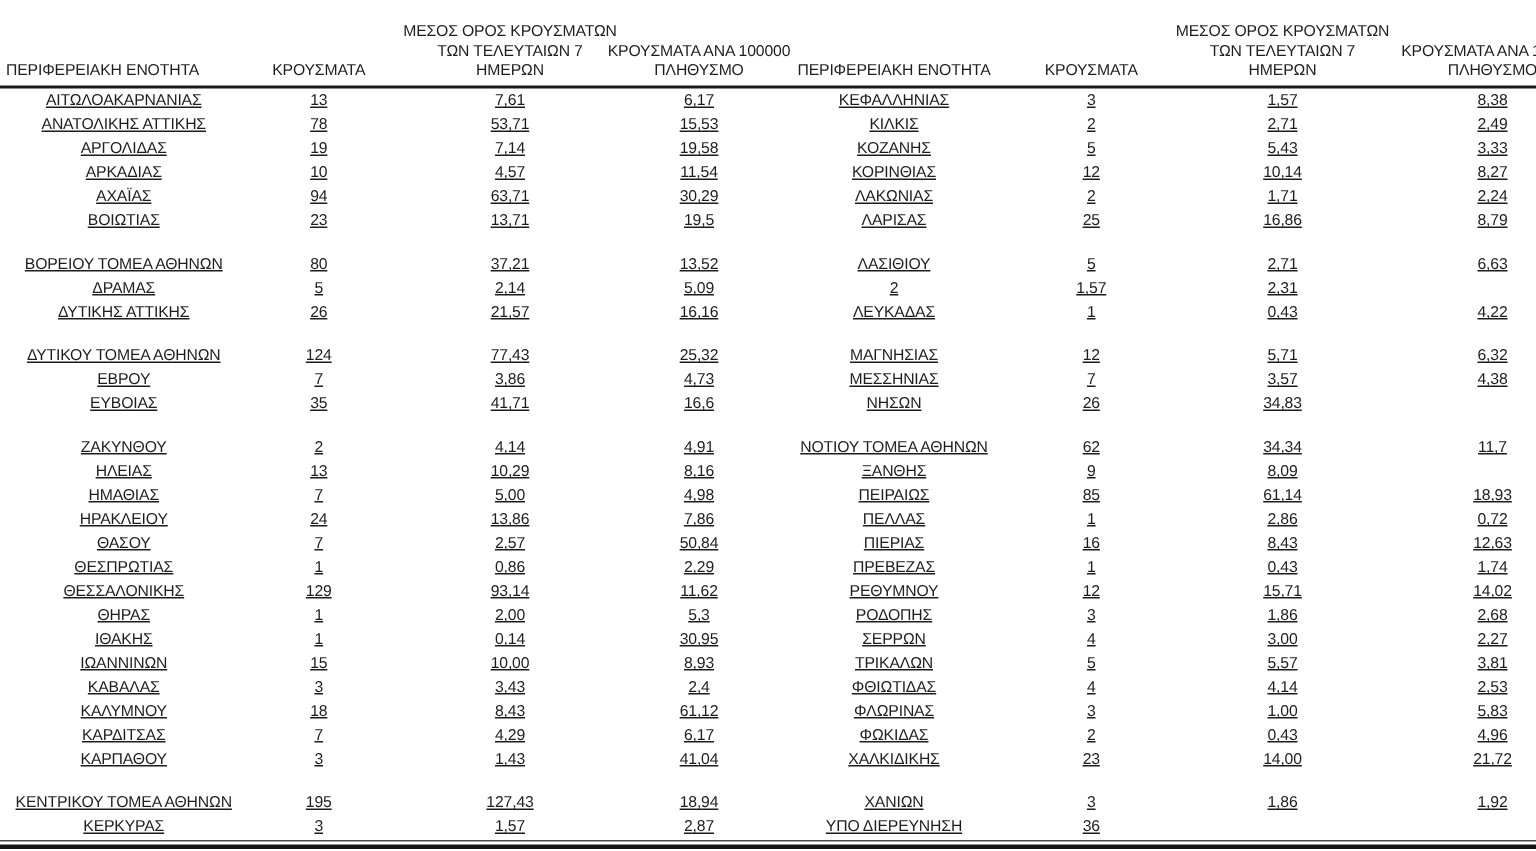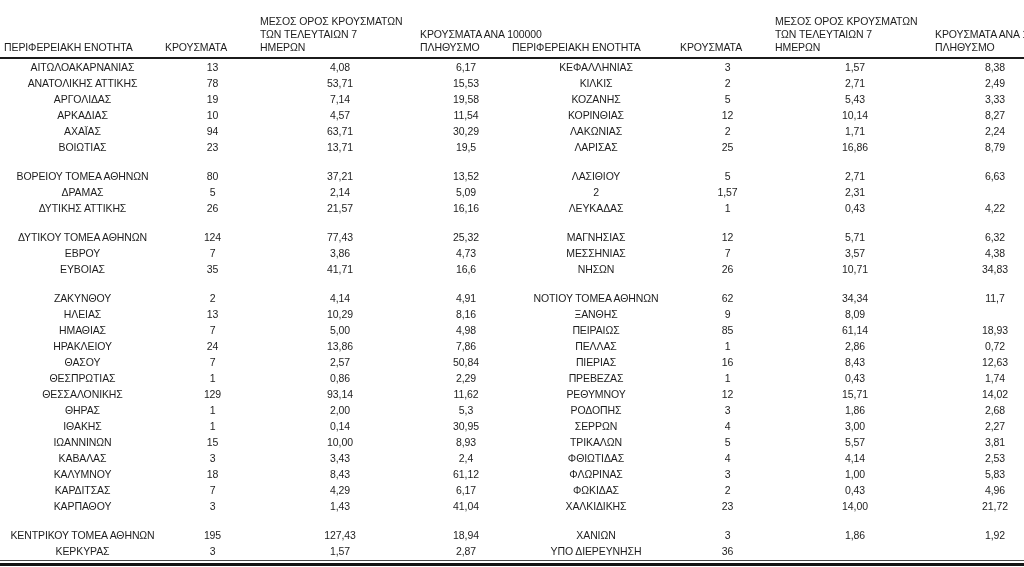--- a/index.html
+++ b/index.html
@@ -19,32 +19,32 @@
   #half-right .thead, #half-right .row { grid-template-columns: 168px 95px 160px 120px; }
 
   .thead {
     display: grid;
     height: 57px;
     border-bottom: 2px solid #1b1b1b;
     align-items: end;
   }
   .hc {
     display: flex; flex-direction: column;
-    justify-content: flex-end; align-items: flex-start;
+    justify-content: flex-end; align-items: center;
     text-align: center;
     padding-bottom: 3px;
     line-height: 13px;
     font-size: 10.5px;
     letter-spacing: -0.1px;
     white-space: nowrap;
     overflow: visible;
   }
   .hc.h-left { align-items: flex-start; text-align: left; padding-left: 4px; }
 
-  .tbody { display: block; }
+  .tbody { display: block; text-decoration: underline; }
   .row { display: grid; height: 16px; align-items: center; }
   .cell {
     display: flex; justify-content: center;
     height: 16px; line-height: 16px;
     font-size: 10.5px;
     letter-spacing: -0.1px;
     white-space: nowrap;
     overflow: visible;
   }
   .gap { height: 13px; }
@@ -72,21 +72,21 @@
       </div>
       <div class="hc">
         <span>ΚΡΟΥΣΜΑΤΑ ΑΝΑ 100000</span>
         <span>ΠΛΗΘΥΣΜΟ</span>
       </div>
     </div>
     <div class="tbody">
         <div class="row">
           <div class="cell c1">ΑΙΤΩΛΟΑΚΑΡΝΑΝΙΑΣ</div>
           <div class="cell c2">13</div>
-          <div class="cell c3">4,08</div>
+          <div class="cell c3">7,61</div>
           <div class="cell c4">6,17</div>
         </div>
         <div class="row">
           <div class="cell c1">ΑΝΑΤΟΛΙΚΗΣ ΑΤΤΙΚΗΣ</div>
           <div class="cell c2">78</div>
           <div class="cell c3">53,71</div>
           <div class="cell c4">15,53</div>
         </div>
         <div class="row">
           <div class="cell c1">ΑΡΓΟΛΙΔΑΣ</div>
@@ -333,21 +333,20 @@
         </div>
         <div class="row">
           <div class="cell c1">ΜΕΣΣΗΝΙΑΣ</div>
           <div class="cell c2">7</div>
           <div class="cell c3">3,57</div>
           <div class="cell c4">4,38</div>
         </div>
         <div class="row">
           <div class="cell c1">ΝΗΣΩΝ</div>
           <div class="cell c2">26</div>
-          <div class="cell c3">10,71</div>
           <div class="cell c4">34,83</div>
         </div>
         <div class="gap"></div>
         <div class="row">
           <div class="cell c1">ΝΟΤΙΟΥ ΤΟΜΕΑ ΑΘΗΝΩΝ</div>
           <div class="cell c2">62</div>
           <div class="cell c3">34,34</div>
           <div class="cell c4">11,7</div>
         </div>
         <div class="row">

